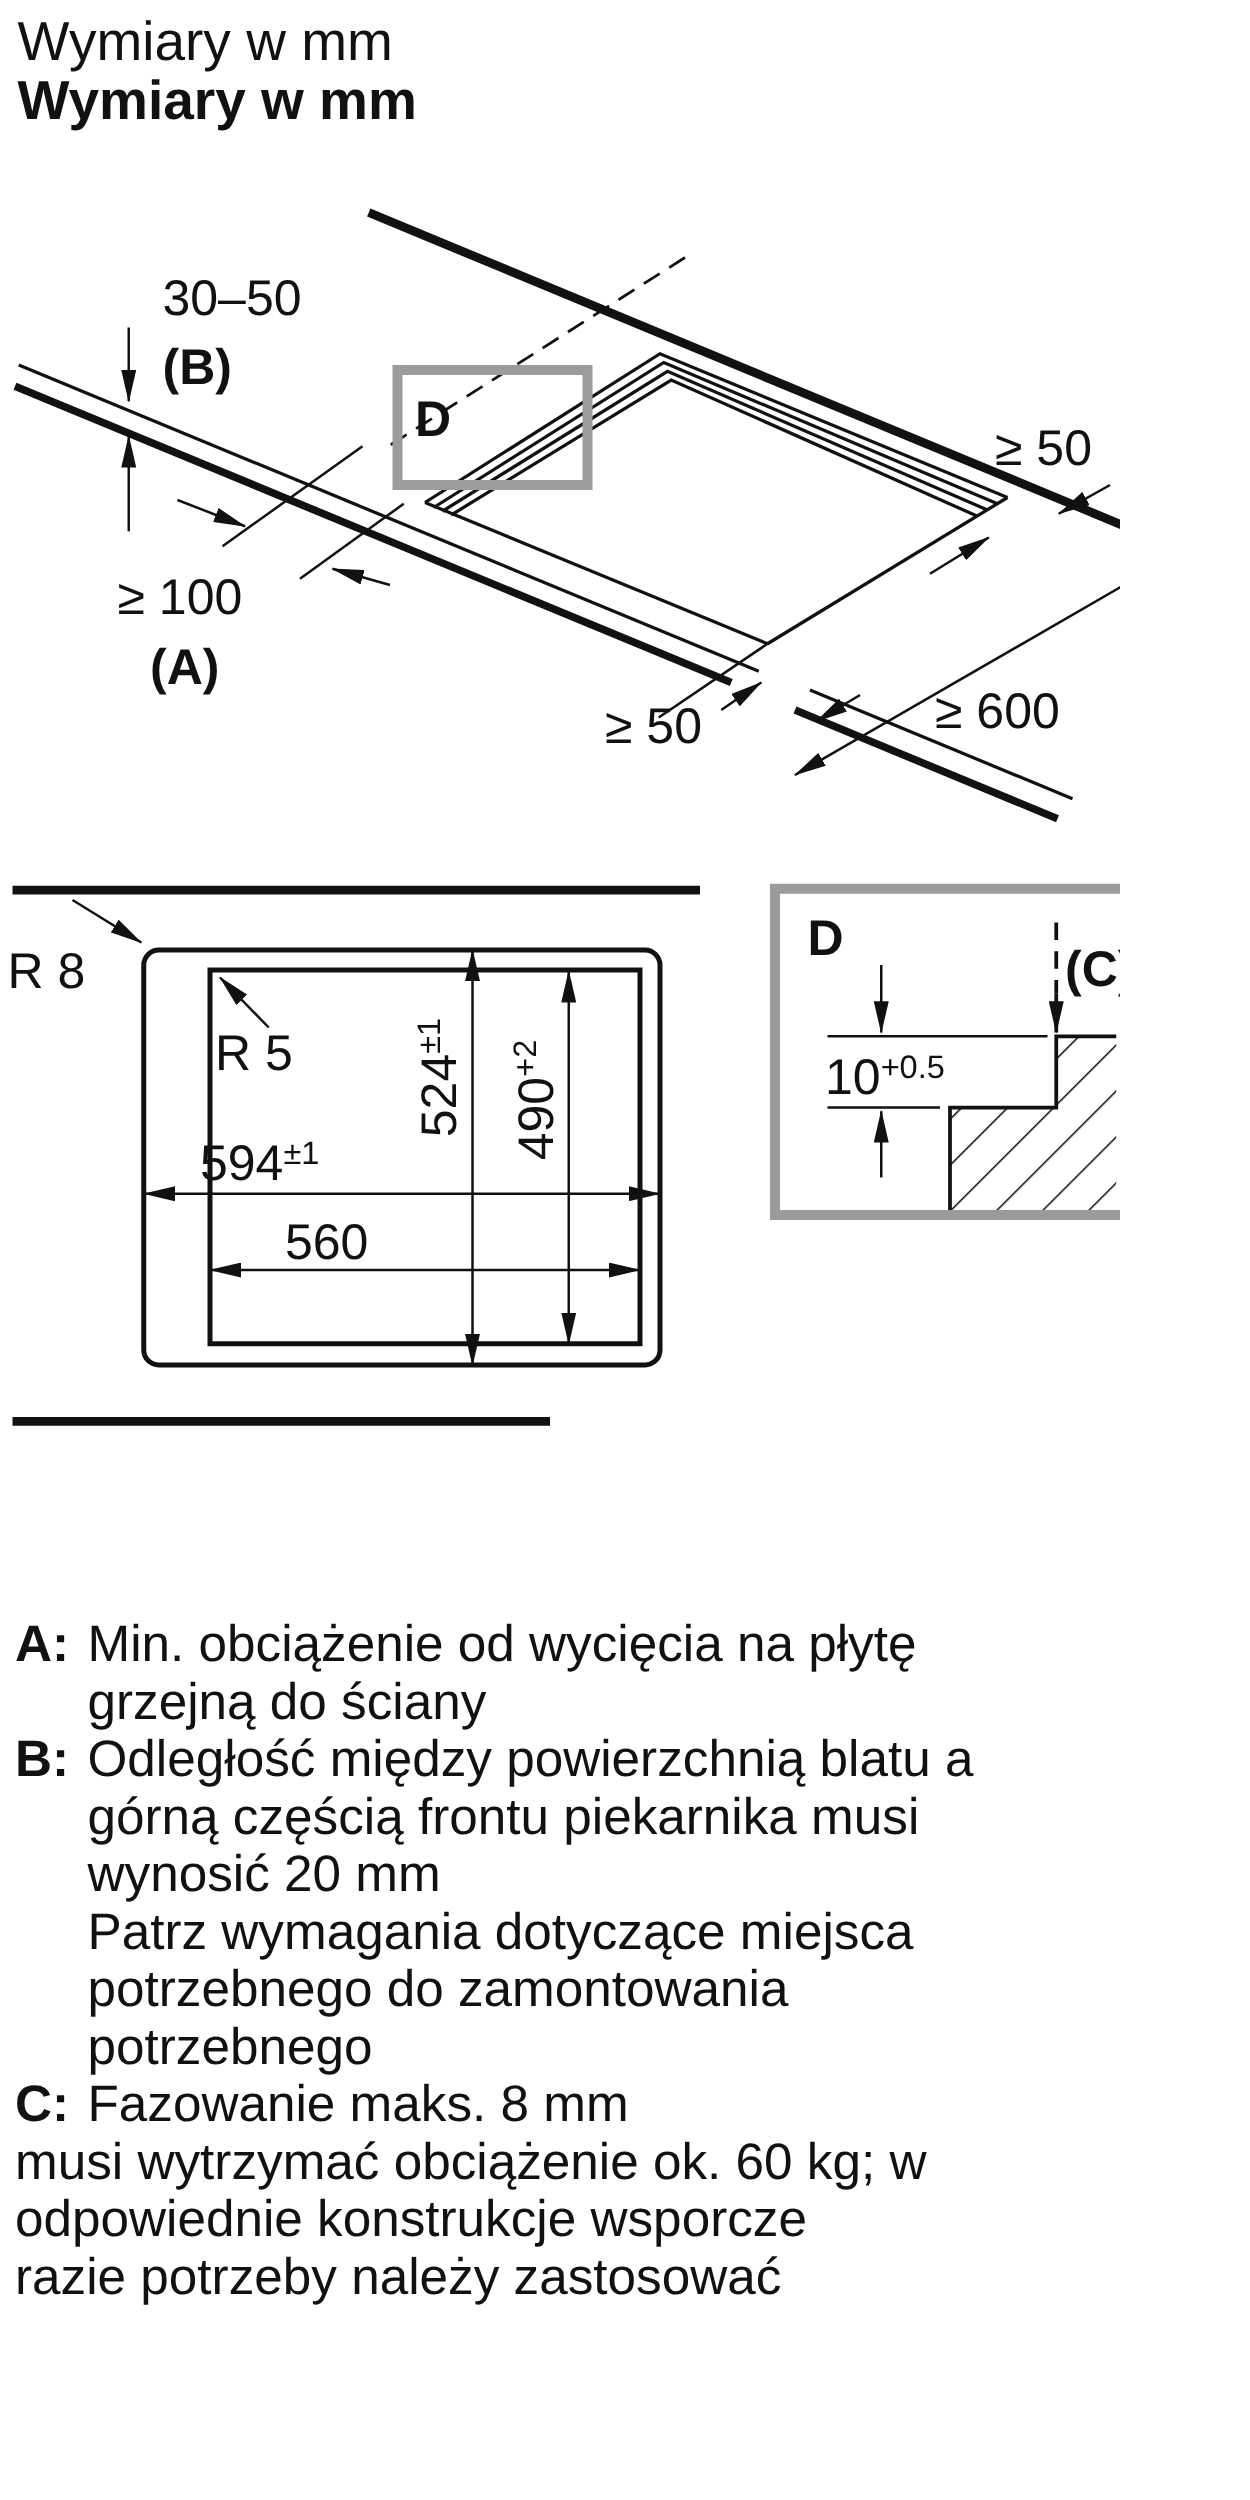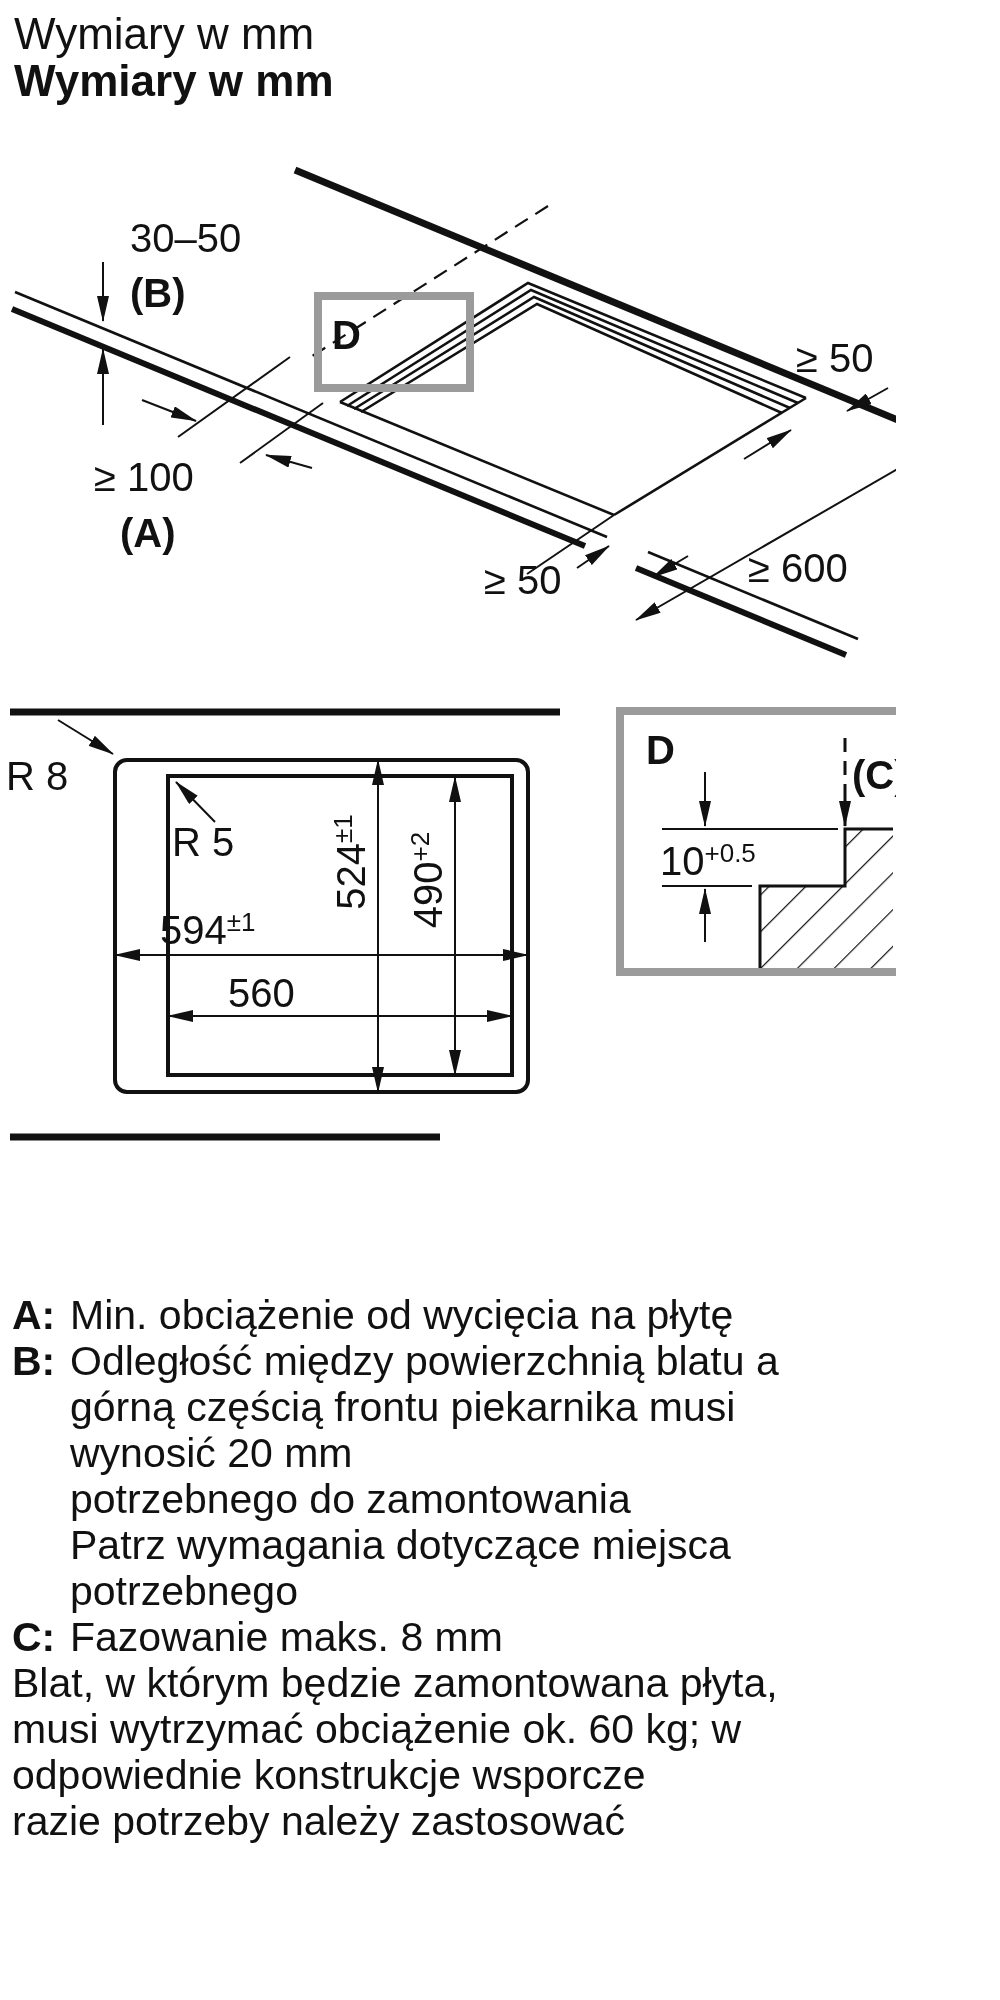--- a/index.html
+++ b/index.html
@@ -123,40 +123,40 @@
     <text class="semib" x="852" y="789">(C)</text>
     <text x="660" y="875"><tspan>10</tspan><tspan dy="-13" font-size="26">+0.5</tspan></text>
   </g>
 </svg>
 
 <div class="notes">
   <div class="note-row">
     <div class="note-label">A:</div>
     <div class="note-text">
       <div class="para">Min. obciążenie od wycięcia na płytę</div>
+      <div class="para">grzejną do ściany</div>
     </div>
   </div>
   <div class="note-row">
     <div class="note-label">B:</div>
     <div class="note-text">
       <div class="para">Odległość między powierzchnią blatu a</div>
       <div class="para">górną częścią frontu piekarnika musi</div>
       <div class="para">wynosić 20 mm</div>
+      <div class="para">Patrz wymagania dotyczące miejsca</div>
       <div class="para">potrzebnego do zamontowania</div>
-      <div class="para">Patrz wymagania dotyczące miejsca</div>
       <div class="para">potrzebnego</div>
     </div>
   </div>
   <div class="note-row">
     <div class="note-label">C:</div>
     <div class="note-text">
       <div class="para">Fazowanie maks. 8 mm</div>
     </div>
   </div>
   <div>
-    <div class="para">Blat, w którym będzie zamontowana płyta,</div>
     <div class="para">musi wytrzymać obciążenie ok. 60 kg; w</div>
     <div class="para">odpowiednie konstrukcje wsporcze</div>
     <div class="para">razie potrzeby należy zastosować</div>
   </div>
 </div>
 
 </div>
 
 </body></html>

